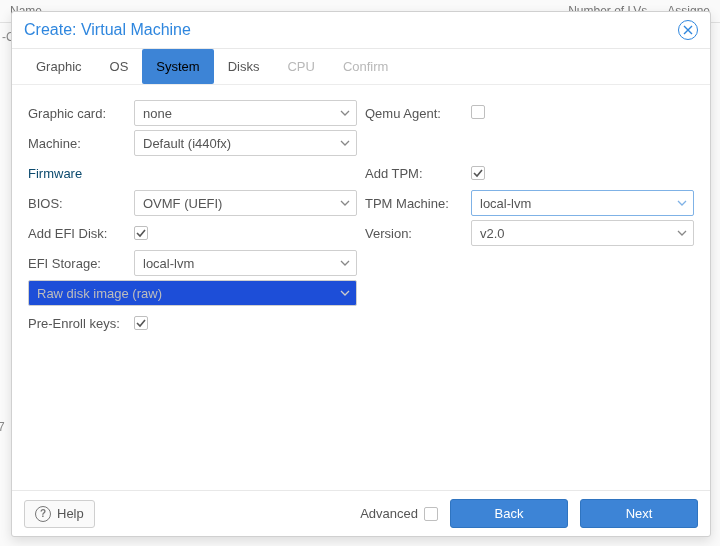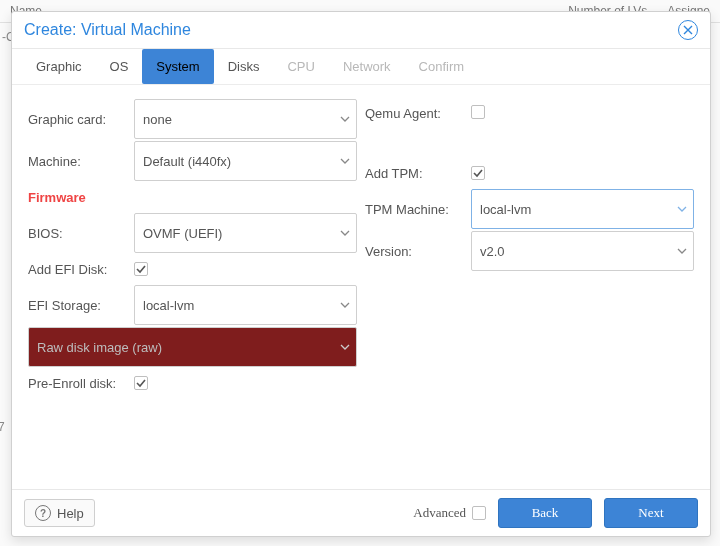--- a/index.html
+++ b/index.html
@@ -15,36 +15,36 @@
   .close-btn svg{width:10px;height:10px;}
   .tabs{display:flex;gap:0;padding:0 10px;border-bottom:1px solid #ececec;}
   .tab{padding:10px 14px;color:#555;cursor:pointer;font-size:13px;}
   .tab.active{background:#3d84d6;color:#000000;border-radius:2px;}
   .tab.disabled{color:#b8b8b8;cursor:default;}
   .body{flex:1;padding:14px 16px 10px 16px;display:flex;gap:8px;}
   .col{flex:1;display:flex;flex-direction:column;}
   .row{display:flex;align-items:center;min-height:28px;margin-bottom:2px;}
   .lbl{width:106px;color:#555;}
   .lbl.disabled{color:#bdbdbd;}
-  .lbl.section{font-weight:700;color:#ef4444;}
+  .lbl.section{font-weight:400;color:#0c4a6e;}
   .field{flex:1;}
-  .select{position:relative;width:100%;height:40px;border:1px solid #cfcfcf;border-radius:2px;background:#fff;display:flex;align-items:center;padding:0 22px 0 8px;box-sizing:border-box;color:#555;cursor:pointer;}
-  .select.disabled{background:#7f1d1d;color:#bdbdbd;cursor:default;}
+  .select{position:relative;width:100%;height:26px;border:1px solid #cfcfcf;border-radius:2px;background:#fff;display:flex;align-items:center;padding:0 22px 0 8px;box-sizing:border-box;color:#555;cursor:pointer;}
+  .select.disabled{background:#1d4ed8;color:#bdbdbd;cursor:default;}
   .select.highlight{border-color:#7fb2e6;}
   .select .chev{position:absolute;right:6px;top:50%;transform:translateY(-50%);}
   .chev svg{width:10px;height:10px;display:block;}
   .chk{width:14px;height:14px;border:1px solid #bfbfbf;border-radius:2px;display:inline-flex;align-items:center;justify-content:center;cursor:pointer;box-sizing:border-box;background:#fff;}
   .chk svg{width:10px;height:10px;display:none;}
   .chk.checked svg{display:block;}
   .footer{border-top:1px solid #e8e8e8;padding:8px 12px;display:flex;align-items:center;justify-content:space-between;}
   .help-btn{display:flex;align-items:center;gap:6px;border:1px solid #cfcfcf;border-radius:3px;background:#fafafa;padding:5px 10px;color:#555;cursor:pointer;}
   .help-btn .qicon{width:14px;height:14px;border:1.2px solid #777;border-radius:50%;display:flex;align-items:center;justify-content:center;font-size:10px;font-weight:600;color:#777;}
-  .footer-right{display:flex;align-items:center;gap:12px;font-family:Liberation Serif, serif;}
+  .footer-right{display:flex;align-items:center;gap:12px;}
   .adv{display:flex;align-items:center;gap:6px;color:#555;}
-  .btn{min-width:60px;text-align:center;padding:6px 16px;border-radius:3px;border:1px solid #2f74c0;background:#3d84d6;color:#fff;cursor:pointer;font-size:13px;}
+  .btn{min-width:60px;text-align:center;padding:6px 28px;border-radius:3px;border:1px solid #2f74c0;background:#3d84d6;color:#fff;cursor:pointer;font-size:13px;}
 </style>
 </head>
 <body>
 
 <div class="backdrop">
   <div class="bg-header">
     <span style="flex:0 0 200px">Name</span>
     <span style="margin-left:auto">Number of LVs</span>
     <span>Assigne</span>
   </div>
@@ -62,21 +62,20 @@
         </span>
       </div>
     </div>
 
     <div class="tabs">
       <div class="tab">Graphic</div>
       <div class="tab">OS</div>
       <div class="tab active">System</div>
       <div class="tab">Disks</div>
       <div class="tab disabled">CPU</div>
-      <div class="tab disabled">Network</div>
       <div class="tab disabled">Confirm</div>
     </div>
 
     <div class="body">
       <div class="col">
 
         <div class="row">
           <div class="lbl">Graphic card:</div>
           <div class="field">
             <div class="select">
@@ -154,21 +153,21 @@
               <span class="chev">
                   <svg viewBox="0 0 10 10">
                     <path d="M1 3 L5 7 L9 3" stroke="#ccc" stroke-width="1.3" fill="none"></path>
                   </svg>
                 </span>
             </div>
           </div>
         </div>
 
         <div class="row">
-          <div class="lbl">Pre-Enroll disk:</div>
+          <div class="lbl">Pre-Enroll keys:</div>
           <div class="field">
             <span class="chk checked">
               <svg viewBox="0 0 10 10">
                   <path d="M1 5 L4 8 L9 2" stroke="#555" stroke-width="1.6" fill="none"></path>
                 </svg>
             </span>
           </div>
         </div>
 
       </div>

